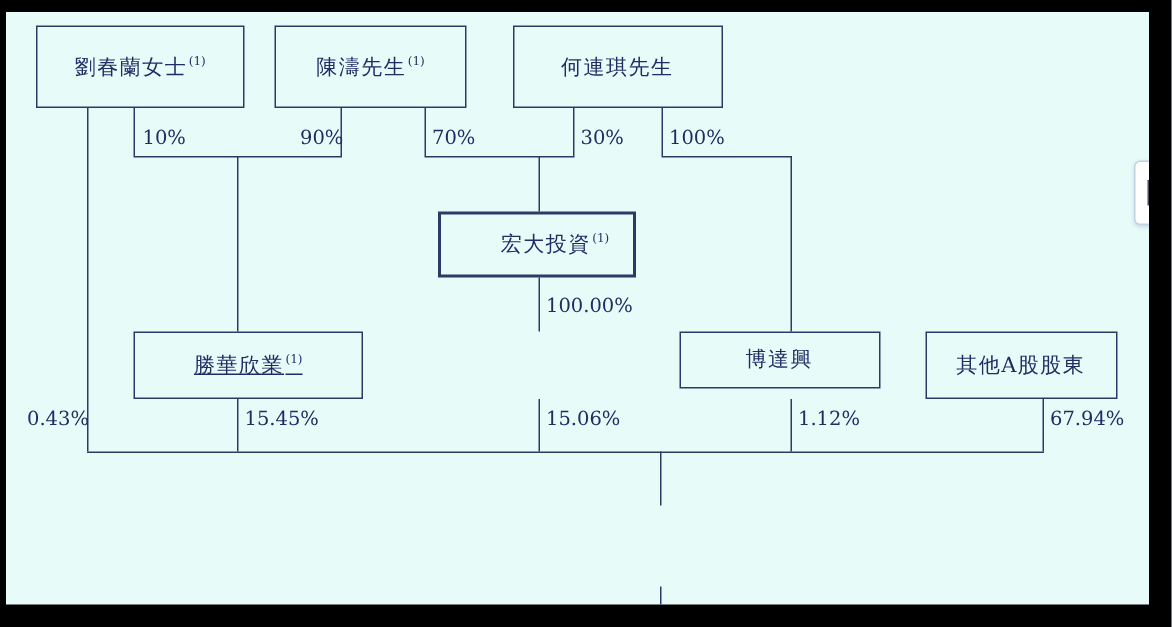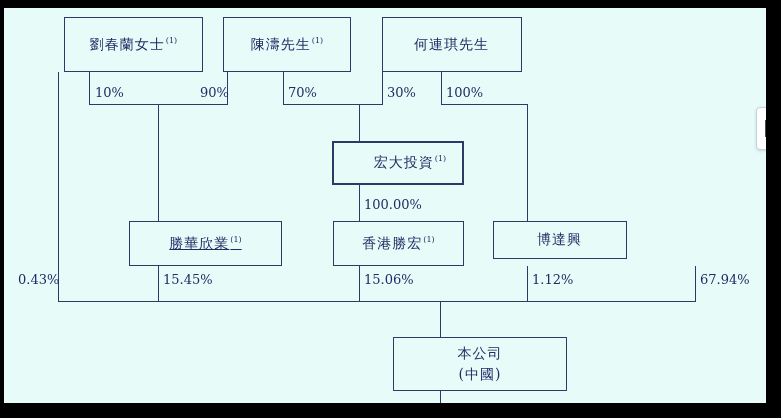--- a/index.html
+++ b/index.html
@@ -10,22 +10,21 @@
   }
   #frame{
     position:absolute;left:4px;top:8px;width:762px;height:395px;
     background:#E7FCF8;overflow:hidden;
   }
   .box{
     position:absolute;box-sizing:border-box;
     border:1px solid #2D3A66;
     display:flex;align-items:center;justify-content:center;
     color:#1F2D66;font-size:14px;letter-spacing:1px;
-    text-align:center;
-    margin-left:40px;
+    text-align:left;
   }
   .box.thick{border-width:2px;}
   .sup{font-size:8px;letter-spacing:0;margin-left:1px;}
   .vline,.hline{position:absolute;background:#2D3A66;}
   .vline{width:1px;}
   .hline{height:1px;}
   .pct{
     position:absolute;color:#1F2D66;font-size:13px;white-space:nowrap;text-align:center;
   }
   .company-lines{line-height:1.5;}
@@ -57,33 +56,27 @@
     <span><span>何連琪先生</span><sup class="sup"></sup></span>
   </div>
 
   <div class="box thick" style="left:288px;top:133px;width:132px;height:44px;padding-left:24px;">
     <span><span>宏大投資</span><sup class="sup">(1)</sup></span>
   </div>
 
   <div class="box" style="left:85px;top:213px;width:153px;height:45px;text-decoration:underline;">
     <span><span>勝華欣業</span><sup class="sup">(1)</sup></span>
   </div>
-  <div class="box" style="left:289px;top:213px;width:131px;height:45px;">
-    <span><span>香港勝宏</span><sup class="sup">(1)</sup></span>
-  </div>
   <div class="box" style="left:449px;top:213px;width:134px;height:38px;">
     <span><span>博達興</span><sup class="sup"></sup></span>
   </div>
+  <div class="box" style="left:613px;top:213px;width:128px;height:45px;">
+    <span><span>其他A股股東</span><sup class="sup"></sup></span>
+  </div>
 
-  <div class="box" style="left:349px;top:329px;width:174px;height:54px;">
-    <div class="company-lines">
-      <div>本公司</div>
-      <div>(中國)</div>
-    </div>
-  </div>
 
   <div class="vline" style="left:54px;top:64px;height:229px;"></div>
   <div class="vline" style="left:85px;top:64px;height:32px;"></div>
   <div class="vline" style="left:223px;top:64px;height:32px;"></div>
   <div class="vline" style="left:279px;top:64px;height:32px;"></div>
   <div class="vline" style="left:378px;top:64px;height:32px;"></div>
   <div class="vline" style="left:437px;top:64px;height:32px;"></div>
 
   <div class="hline" style="left:85px;top:96px;width:139px;"></div>
   <div class="vline" style="left:154px;top:96px;height:117px;"></div>

